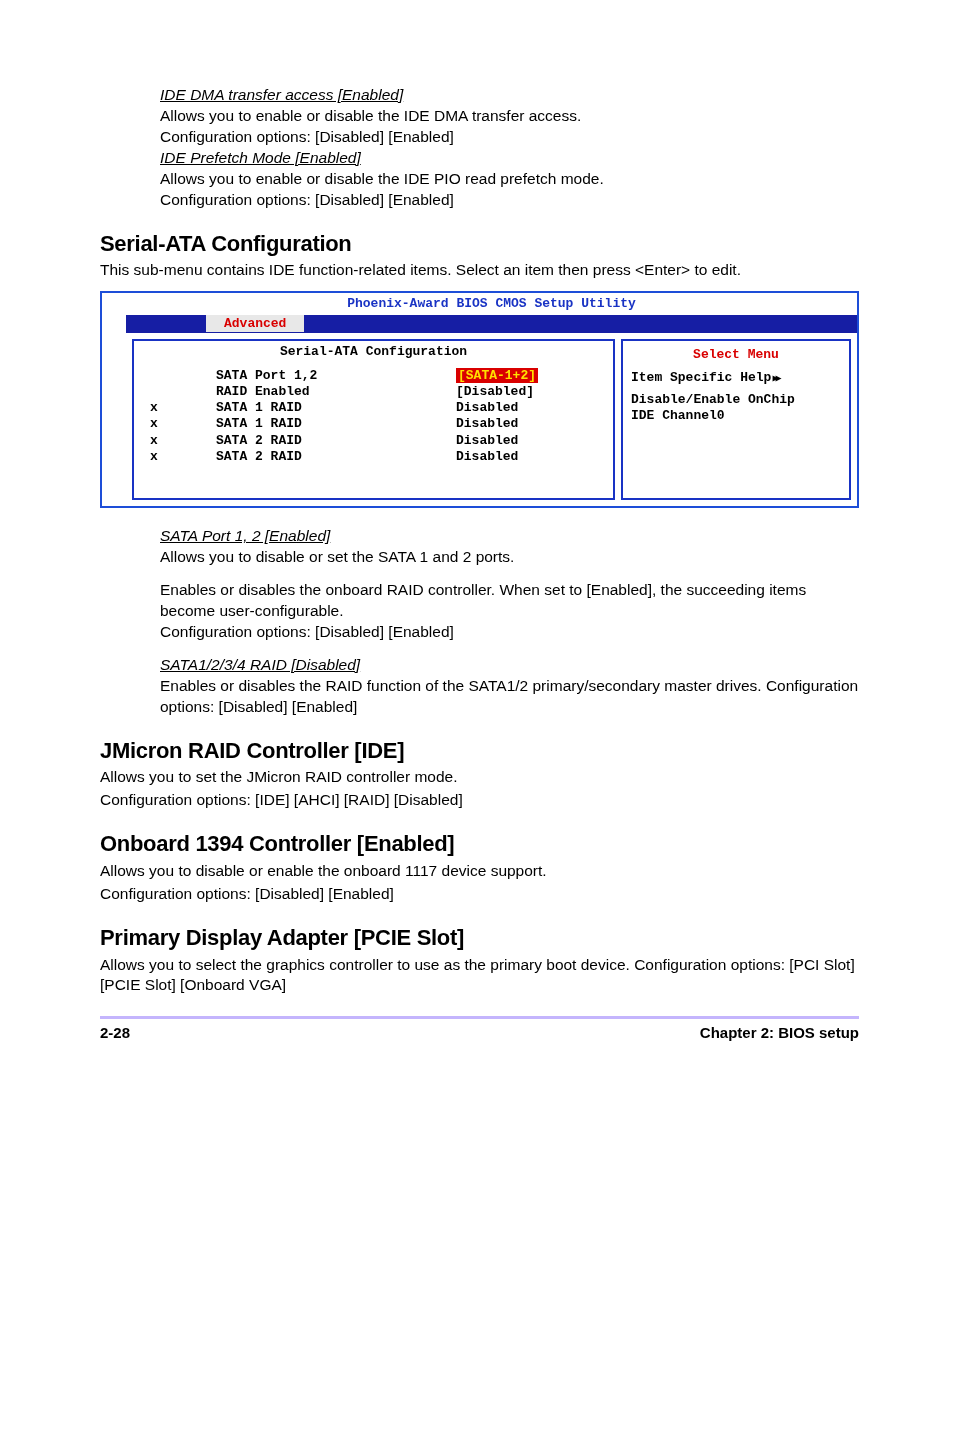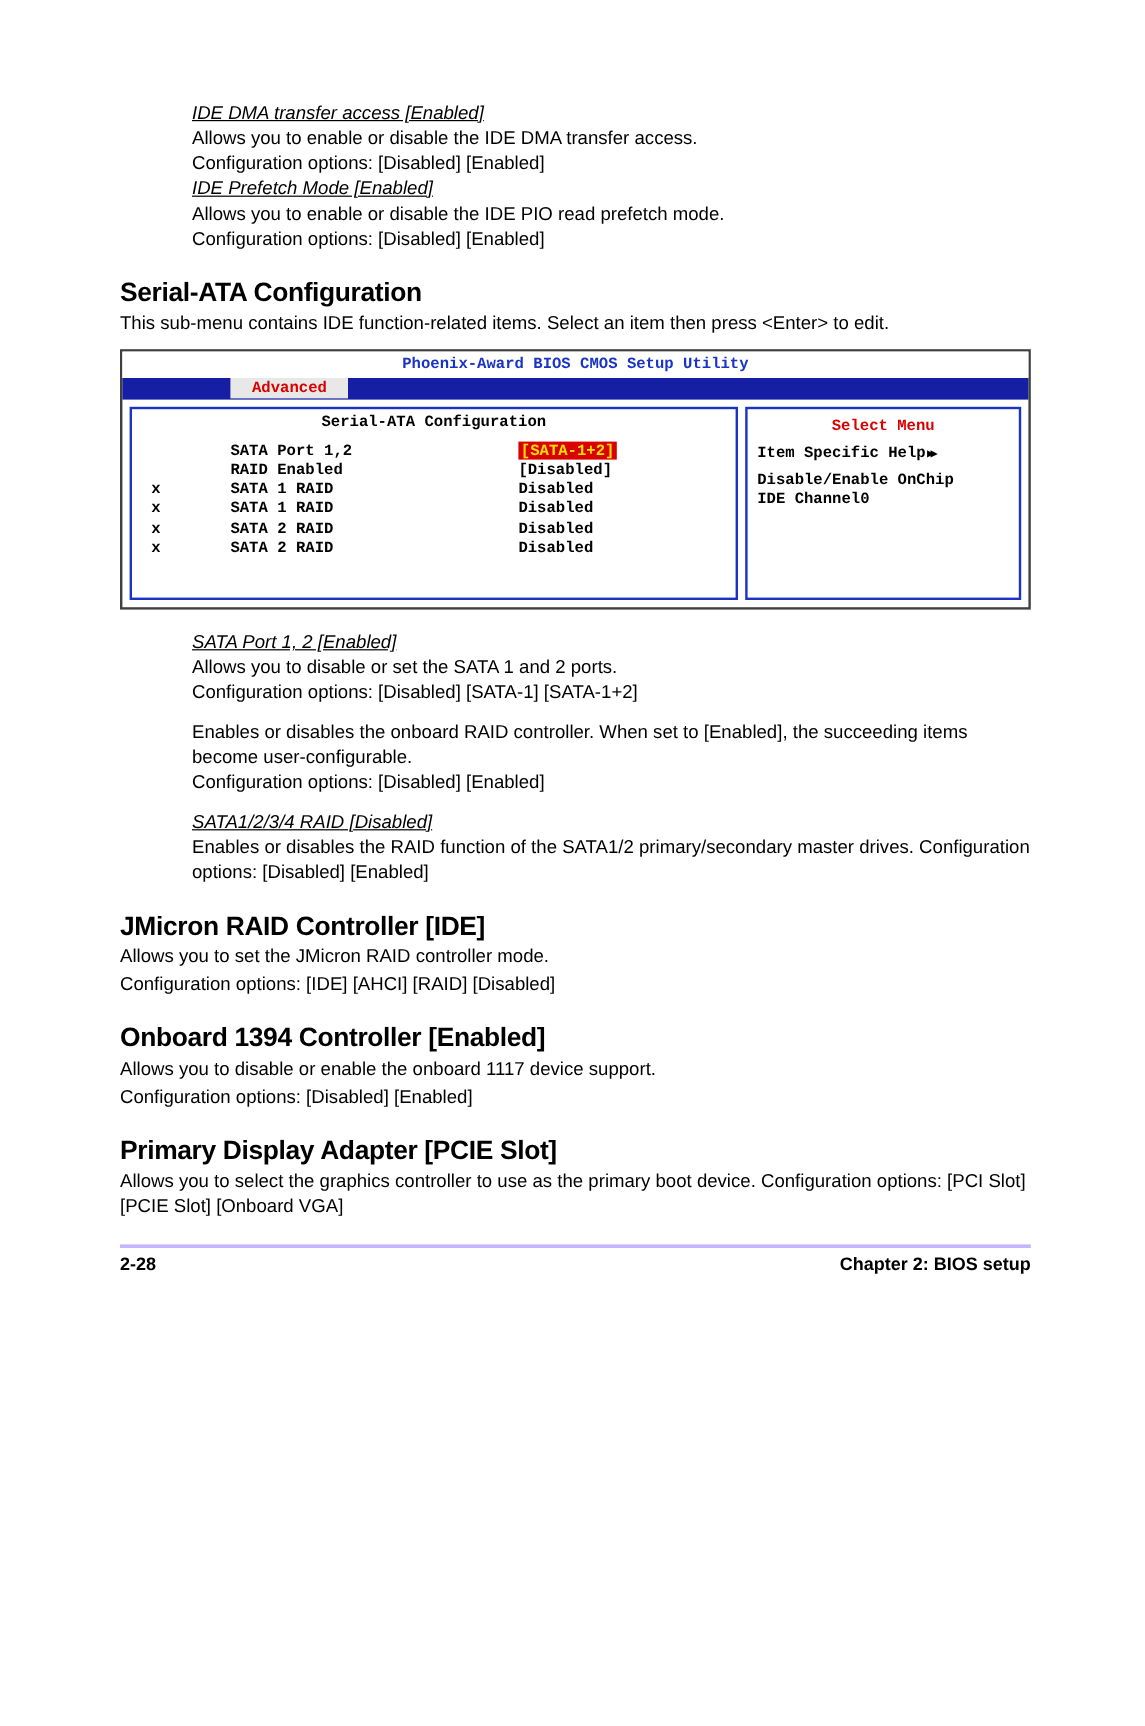--- a/index.html
+++ b/index.html
@@ -42,42 +42,43 @@
     border-top: 3px solid #c4b5fd;
     padding-top: 4px;
     margin-top: 20px;
     font-size: 15px;
   }
   .footer .fleft { font-family: Arial; font-weight: bold; }
   .footer .fright { font-family: Arial; font-weight: bold; }
 
   
   .bios-outer {
-    border: 2px solid #404040;
+    border: 2px solid #1d4ed8;
     margin: 10px 0 18px 0;
     background: #fff;
     font-family: "Courier New", monospace;
     font-size: 13px;
     line-height: 1.25;
+    padding-left: 24px;
   }
   .bios-title {
     text-align: center;
     color: #1933c4;
     font-weight: bold;
     padding: 3px 0;
     background: #fff;
   }
   .bios-tabrow {
     background: #161ea4;
     height: 18px;
     position: relative;
   }
   .bios-tab {
     position: absolute;
-    left: 90px;
+    left: 80px;
     top: 0;
     background: #e8e8e8;
     color: #d90000;
     font-weight: bold;
     padding: 1px 18px 1px 18px;
     height: 17px;
     box-sizing: border-box;
   }
   .bios-body {
     display: flex;
@@ -171,21 +172,20 @@
         <div>Disable/Enable OnChip</div>
         <div>IDE Channel0</div>
       </div>
     </div>
   </div>
 
   <div class="indent">
     <div class="opt-block">
       <div class="option-title">SATA Port 1, 2 [Enabled]</div>
       <div>Allows you to disable or set the SATA 1 and 2 ports.</div>
-      <div>Configuration options: [Disabled] [SATA-1] [SATA-1+2]</div>
     </div>
     <div class="opt-block">
       <div>Enables or disables the onboard RAID controller. When set to [Enabled], the succeeding items become user-configurable.</div>
       <div>Configuration options: [Disabled] [Enabled]</div>
     </div>
     <div class="opt-block">
       <div class="option-title">SATA1/2/3/4 RAID [Disabled]</div>
       <div>Enables or disables the RAID function of the SATA1/2 primary/secondary master drives. Configuration options: [Disabled] [Enabled]</div>
     </div>
   </div>

